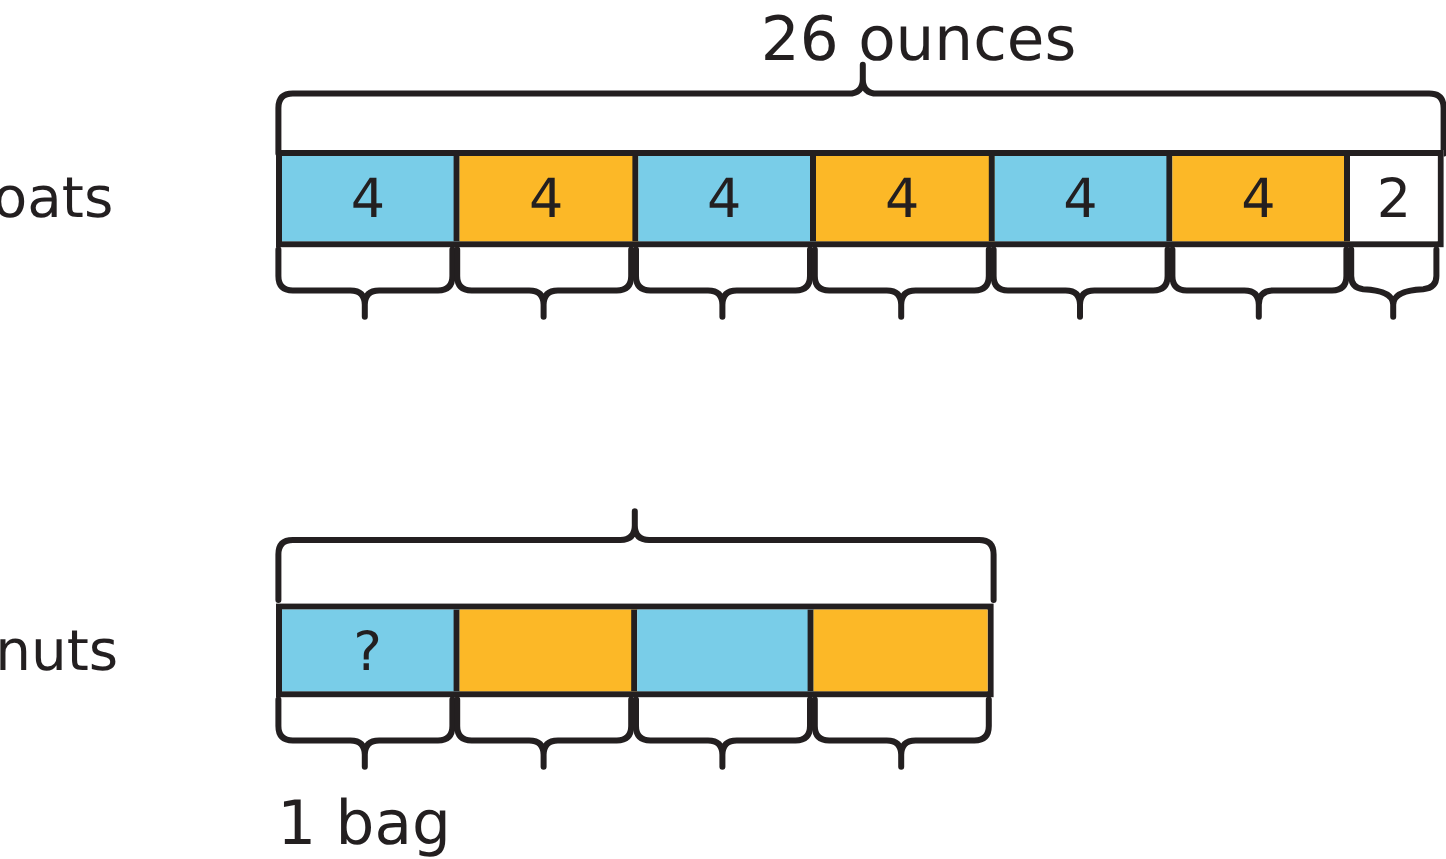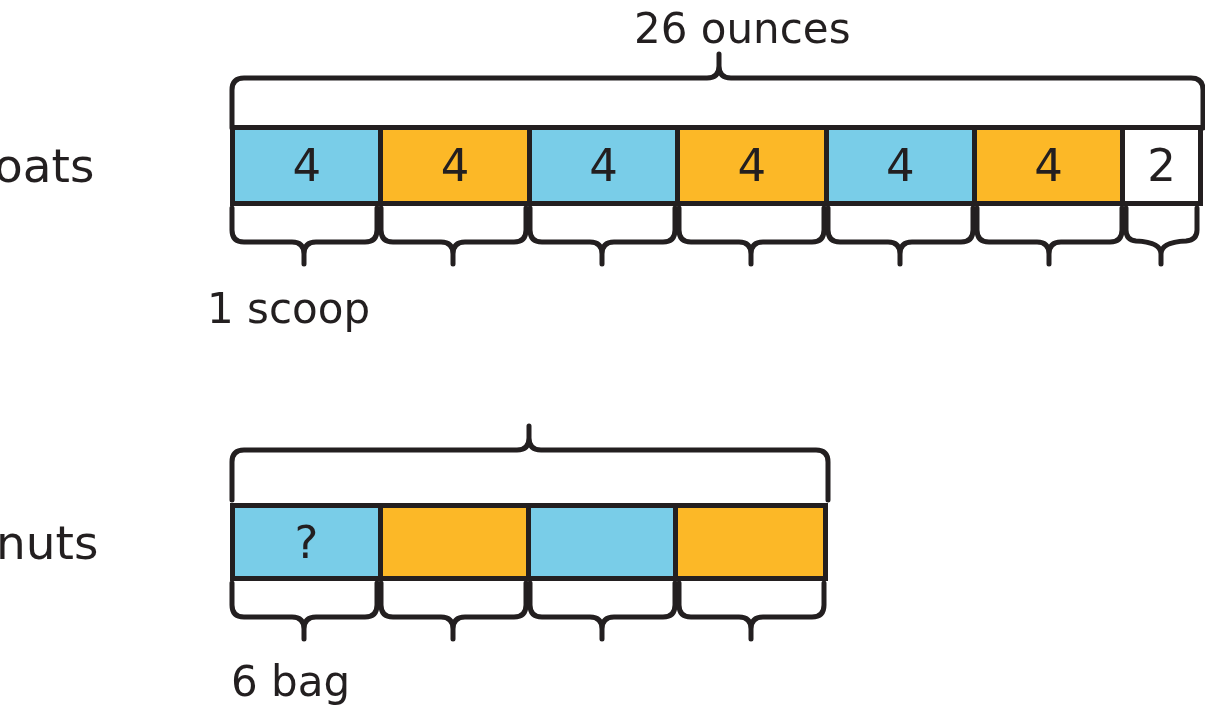--- a/index.html
+++ b/index.html
@@ -25,21 +25,21 @@
   .row-label {
     position: absolute;
     font-size: 47px;
     line-height: 1;
     color: #231f20;
     white-space: nowrap;
     font-weight: 400;
   }
   .caption {
     position: absolute;
-    font-size: 42px;
+    font-size: 51px;
     line-height: 1;
     color: #231f20;
     white-space: nowrap;
     font-weight: 400;
   }
   .tape {
     position: absolute;
     box-sizing: border-box;
     border: 5px solid #231f20;
     display: flex;
@@ -117,21 +117,20 @@
 
         <path d="M 603 2 L 603 24 Q 603 36 615 36 L 663 36 Q 675 36 675 48 L 675 58 L 675 48 Q 675 36 687 36 L 736 36 Q 748 36 748 24 L 748 2"></path>
 
         <path d="M 752 2 L 752 24 Q 752 36 764 36 L 812 36 Q 824 36 824 48 L 824 58 L 824 48 Q 824 36 836 36 L 885 36 Q 897 36 897 24 L 897 2"></path>
 
         <path d="M 901 2 L 901 24 Q 901 34 911 35 Q 936 36 936 48 L 936 58 L 936 48 Q 936 36 961 35 Q 972 34 972 24 L 972 2"></path>
       </g>
     </svg>
   </div>
 
-  <div class="caption" style="left:207px; top:288px;">1 scoop</div>
 
   <div class="row-label" style="left:-4px; top:519px;">nuts</div>
 
 
   <div class="brace-layer" style="left:225px; top:422px;">
     <svg width="610" height="80" viewBox="0 0 610 80">
       <path d="M 7 78
                L 7 40
                Q 7 28 19 28
                L 292 28
@@ -156,15 +155,15 @@
     <svg width="610" height="82" viewBox="0 0 610 82">
       <g fill="none" stroke="#231f20" stroke-width="5" stroke-linecap="round" stroke-linejoin="round">
         <path d="M 7 2 L 7 24 Q 7 36 19 36 L 67 36 Q 79 36 79 48 L 79 58 L 79 48 Q 79 36 91 36 L 140 36 Q 152 36 152 24 L 152 2"></path>
         <path d="M 156 2 L 156 24 Q 156 36 168 36 L 216 36 Q 228 36 228 48 L 228 58 L 228 48 Q 228 36 240 36 L 289 36 Q 301 36 301 24 L 301 2"></path>
         <path d="M 305 2 L 305 24 Q 305 36 317 36 L 365 36 Q 377 36 377 48 L 377 58 L 377 48 Q 377 36 389 36 L 438 36 Q 450 36 450 24 L 450 2"></path>
         <path d="M 454 2 L 454 24 Q 454 36 466 36 L 514 36 Q 526 36 526 48 L 526 58 L 526 48 Q 526 36 538 36 L 587 36 Q 599 36 599 24 L 599 2"></path>
       </g>
     </svg>
   </div>
 
-  <div class="caption" style="left:231px; top:661px;">6 bag</div>
+  <div class="caption" style="left:231px; top:661px;">1 bag</div>
 
 </div>
 
 </body></html>

